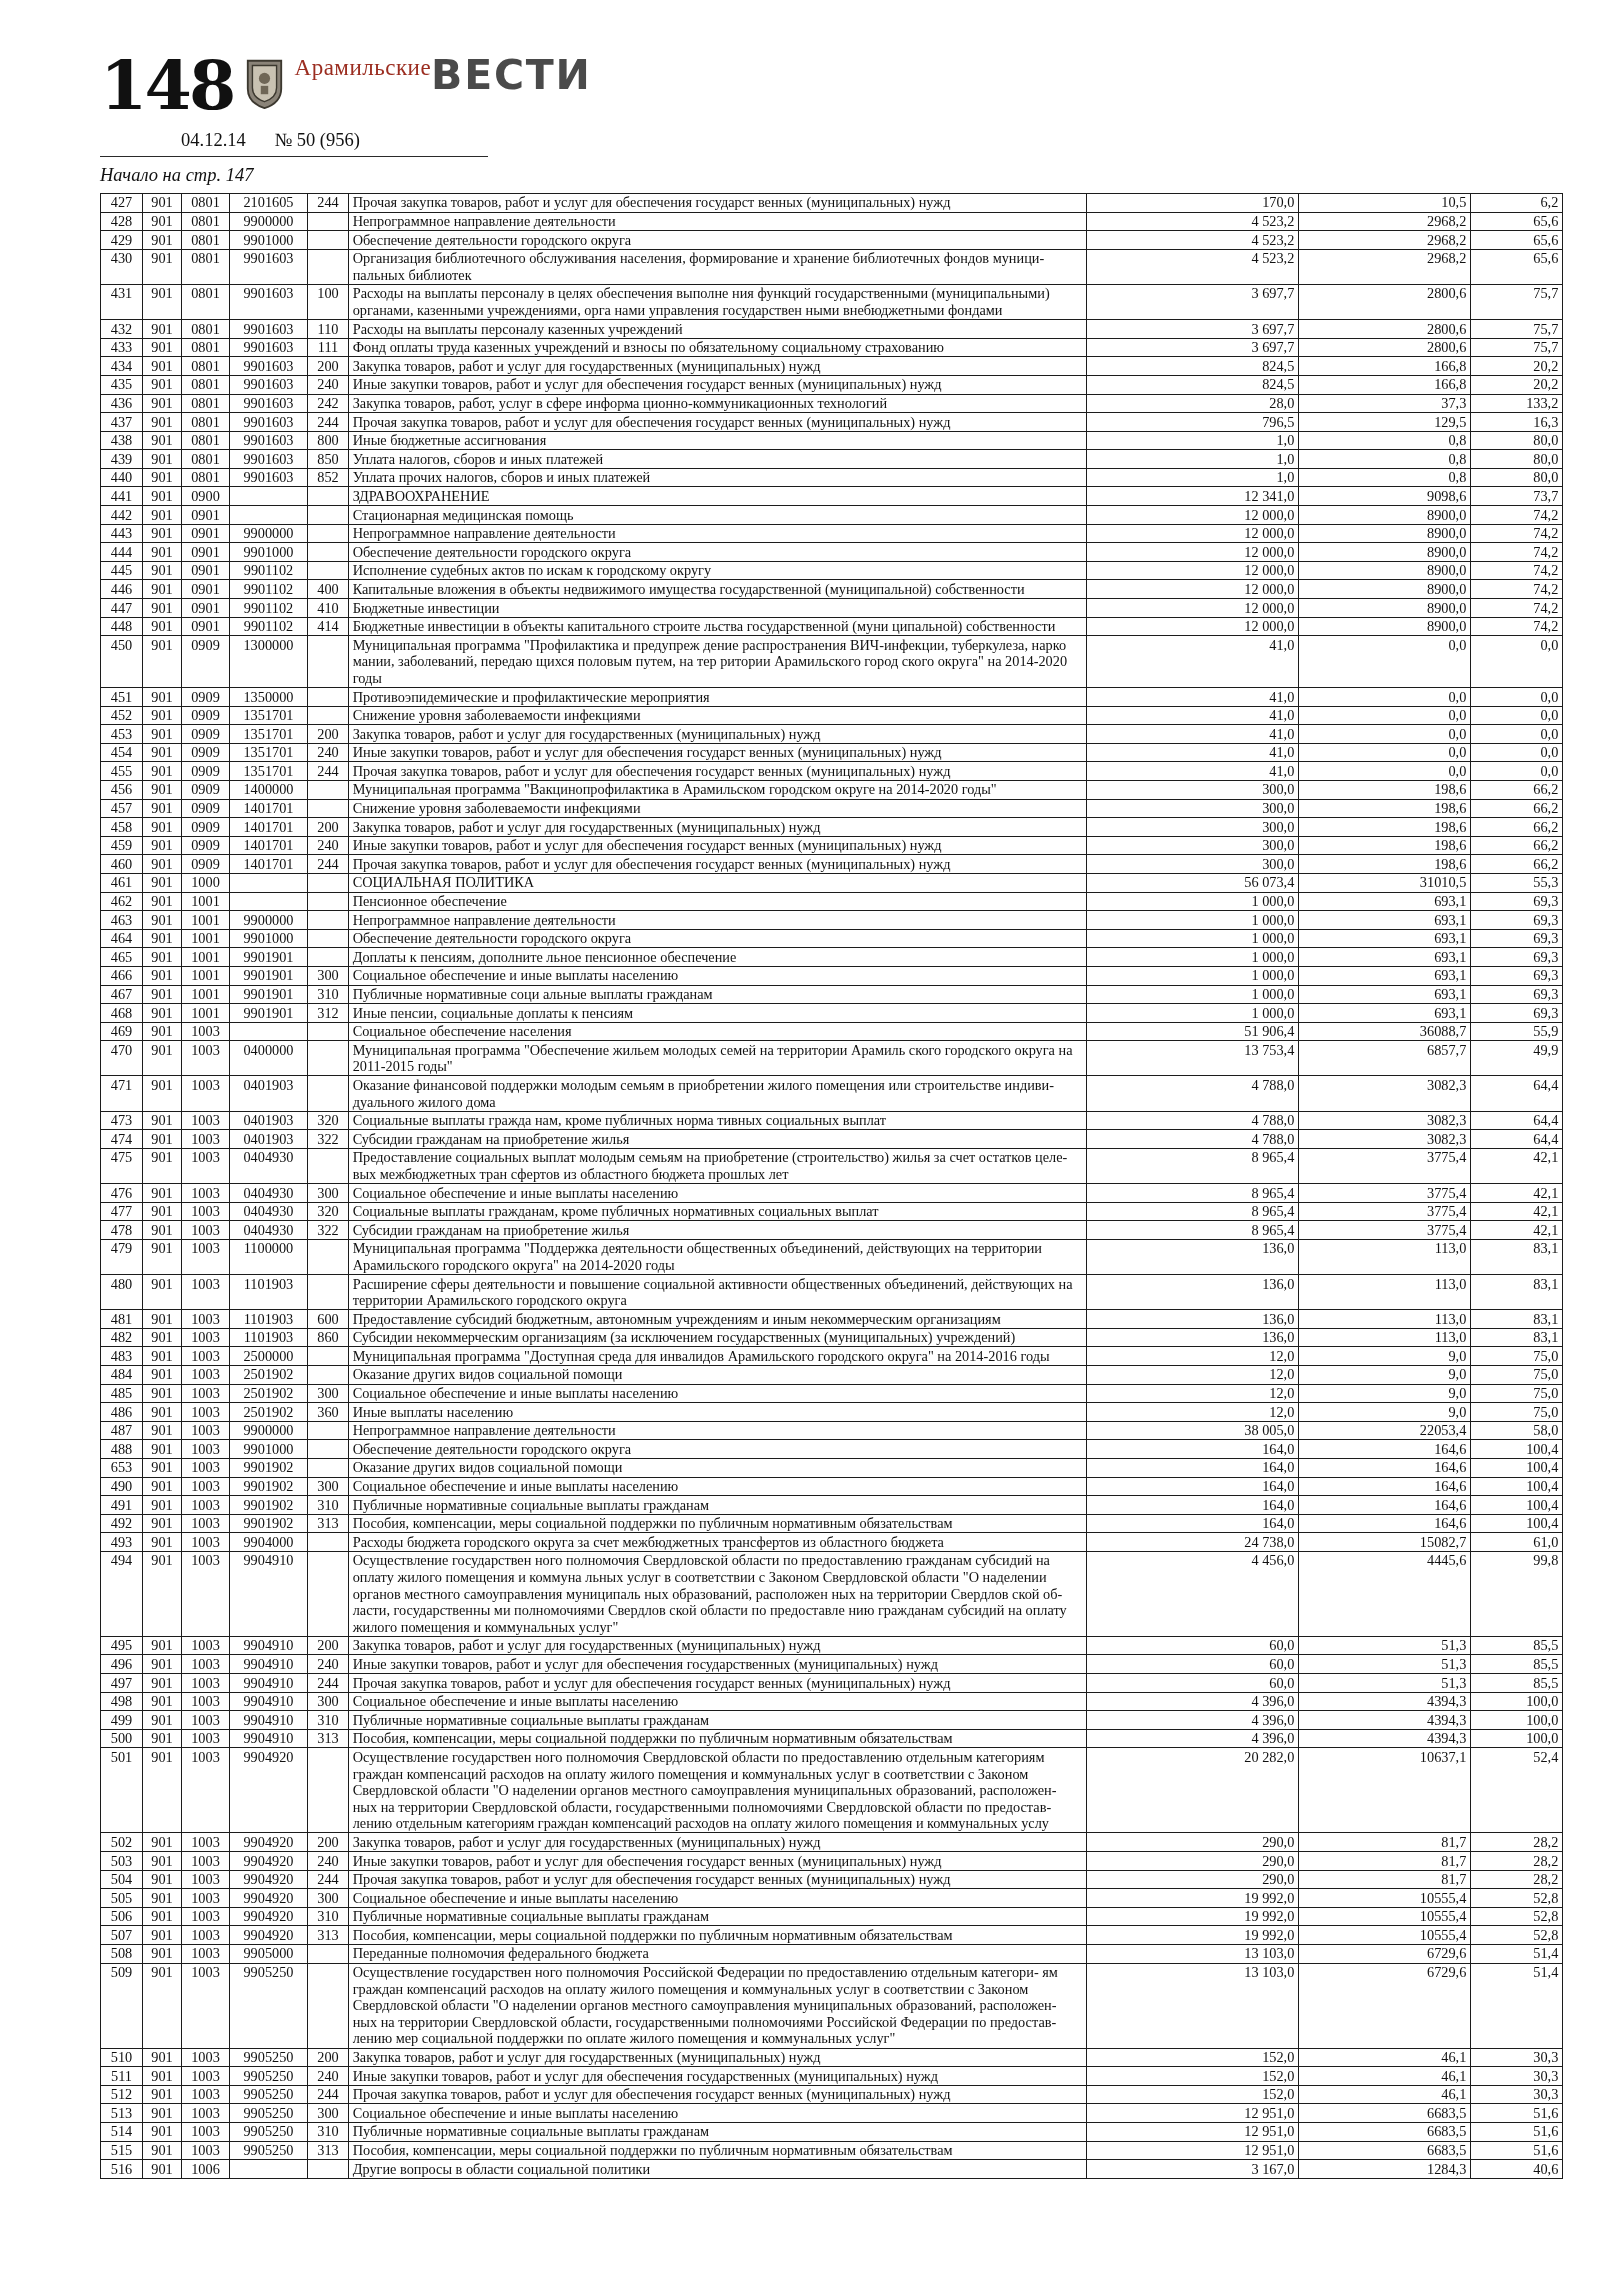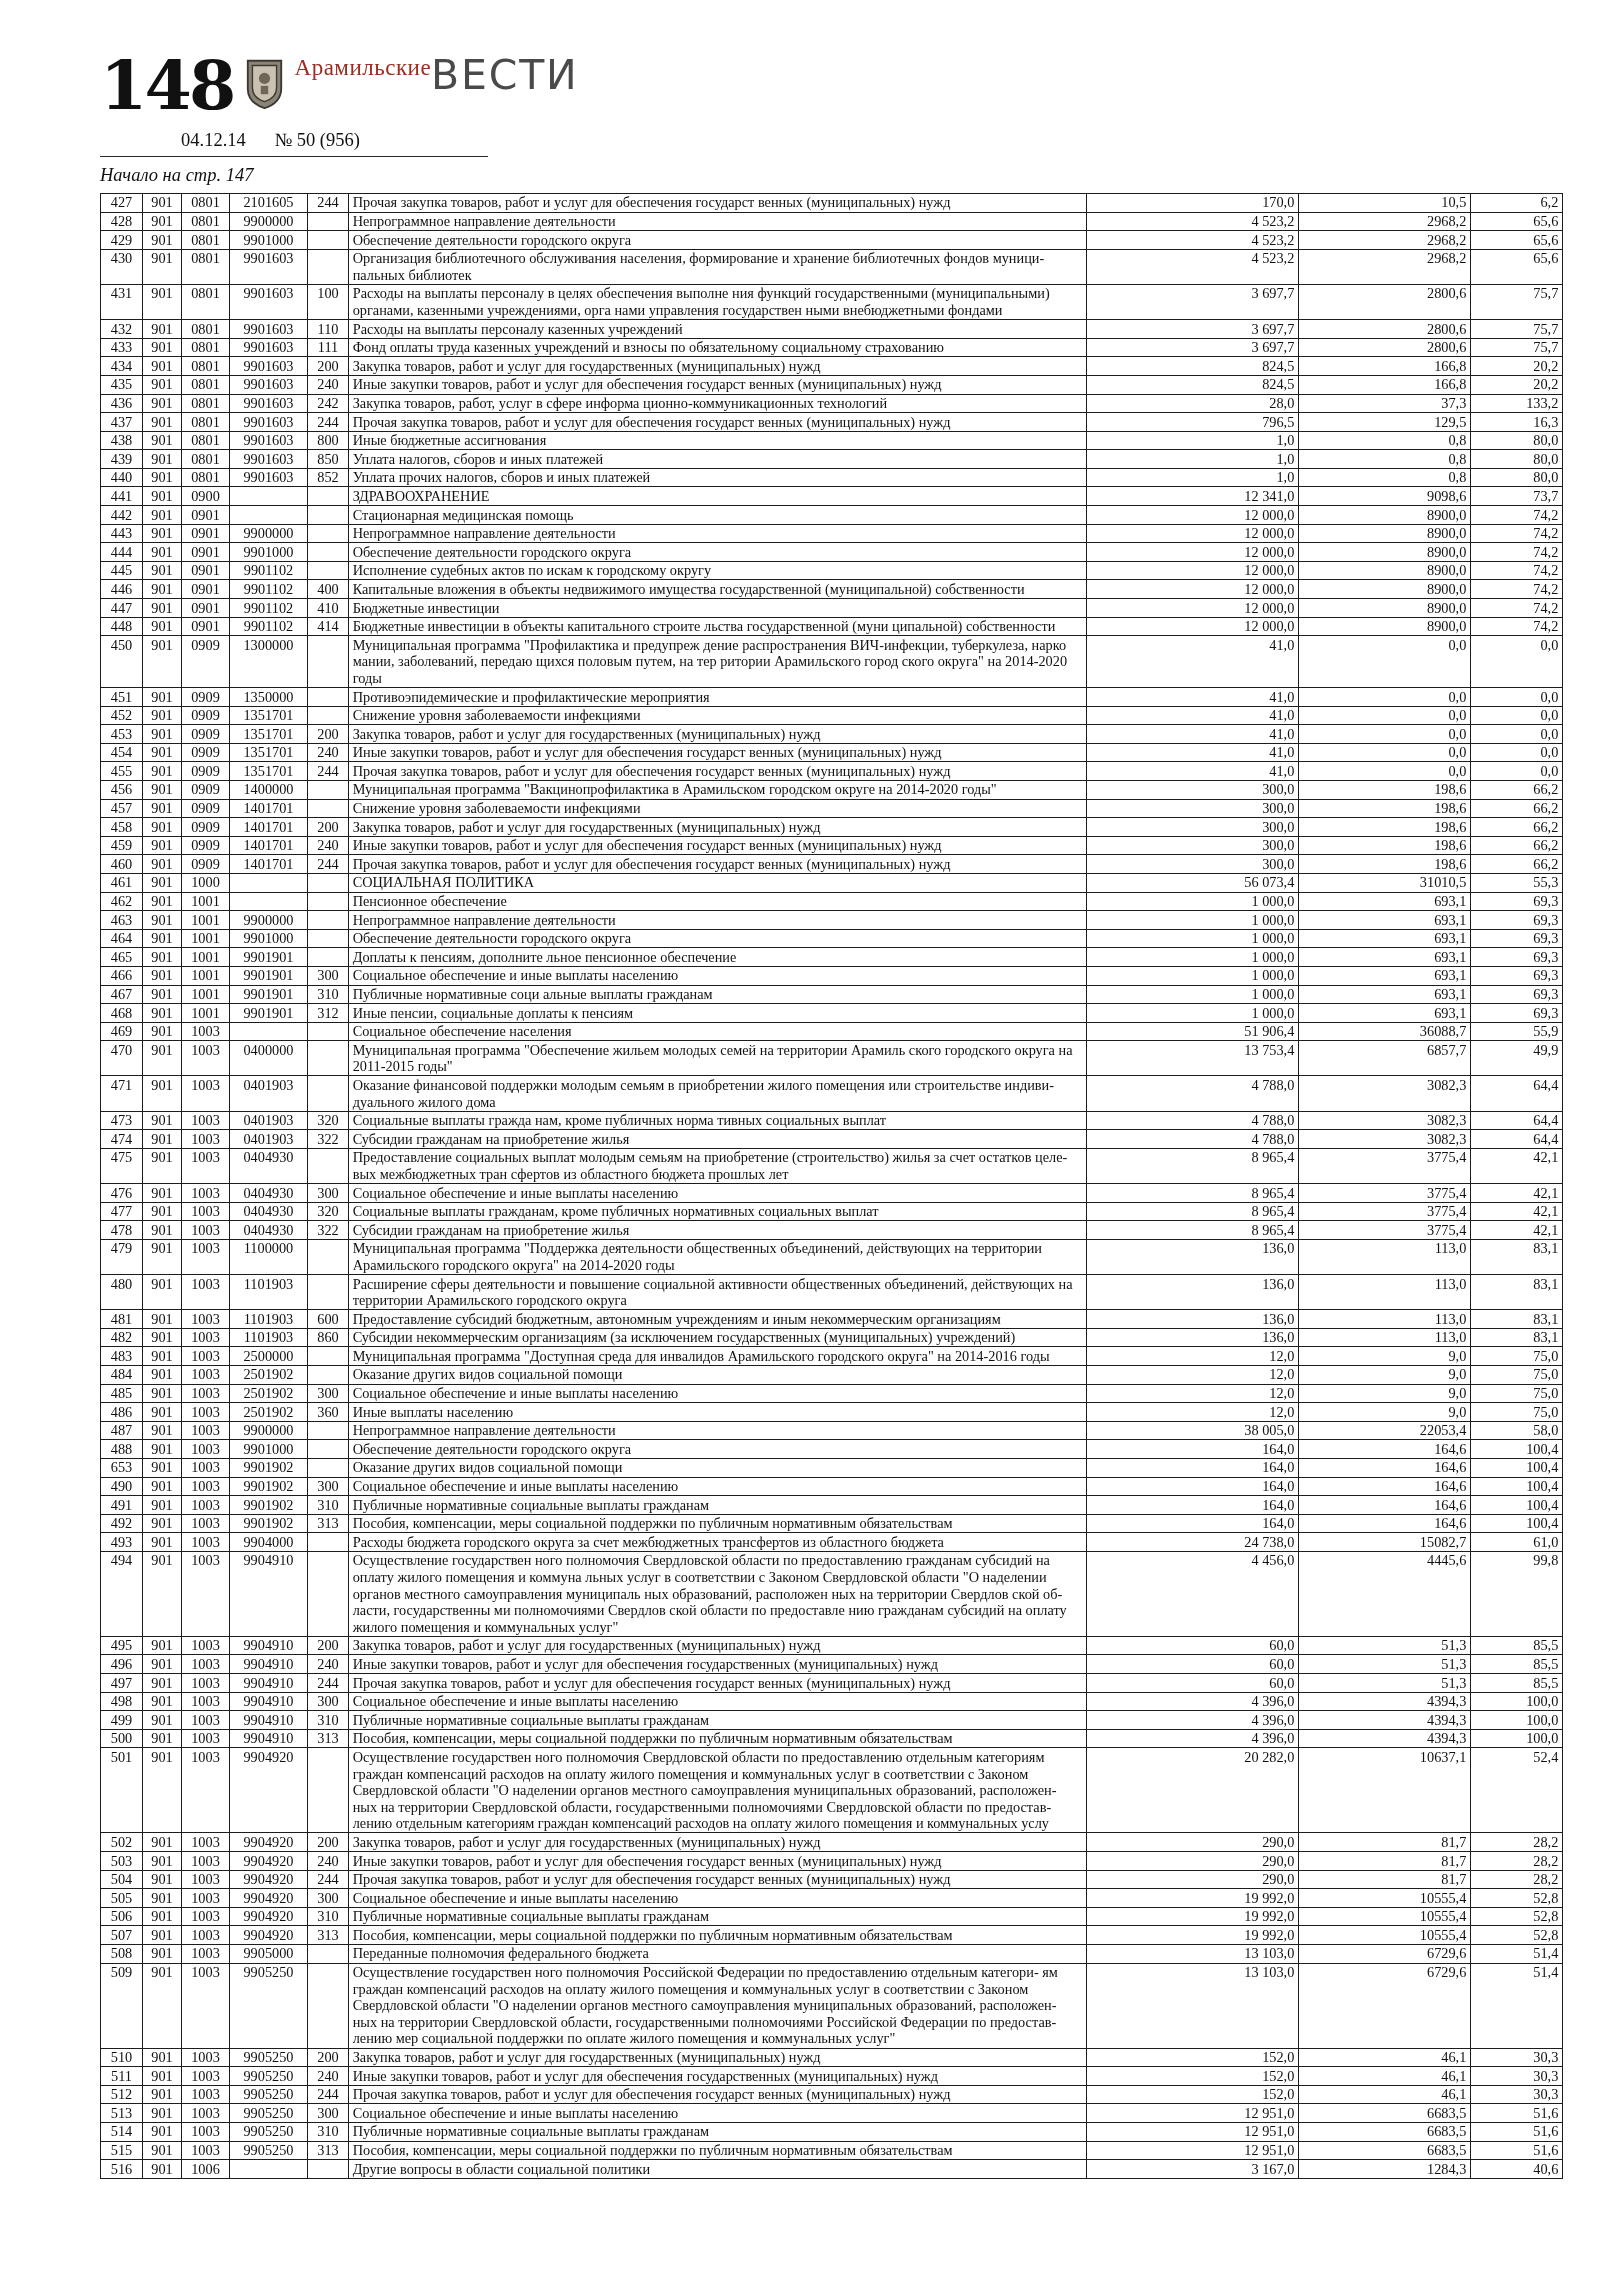--- a/index.html
+++ b/index.html
@@ -47,21 +47,21 @@
   }
   .brand-top {
     font-family: "Liberation Serif", serif;
     font-size: 23px;
     line-height: 1.0;
     color: var(--accent, #9b2d20);
     letter-spacing: 0.5px;
   }
   .brand-main {
     font-family: "DejaVu Sans", sans-serif;
-    font-weight: normal;
+    font-weight: bold;
     font-size: 41px;
     line-height: 0.95;
     color: var(--brand, #4a4a4a);
     letter-spacing: 1.8px;
   }
   .dateline {
     margin: 3.7px 0 0 81px;
     font-size: 18.5px;
     color: #111;
   }

